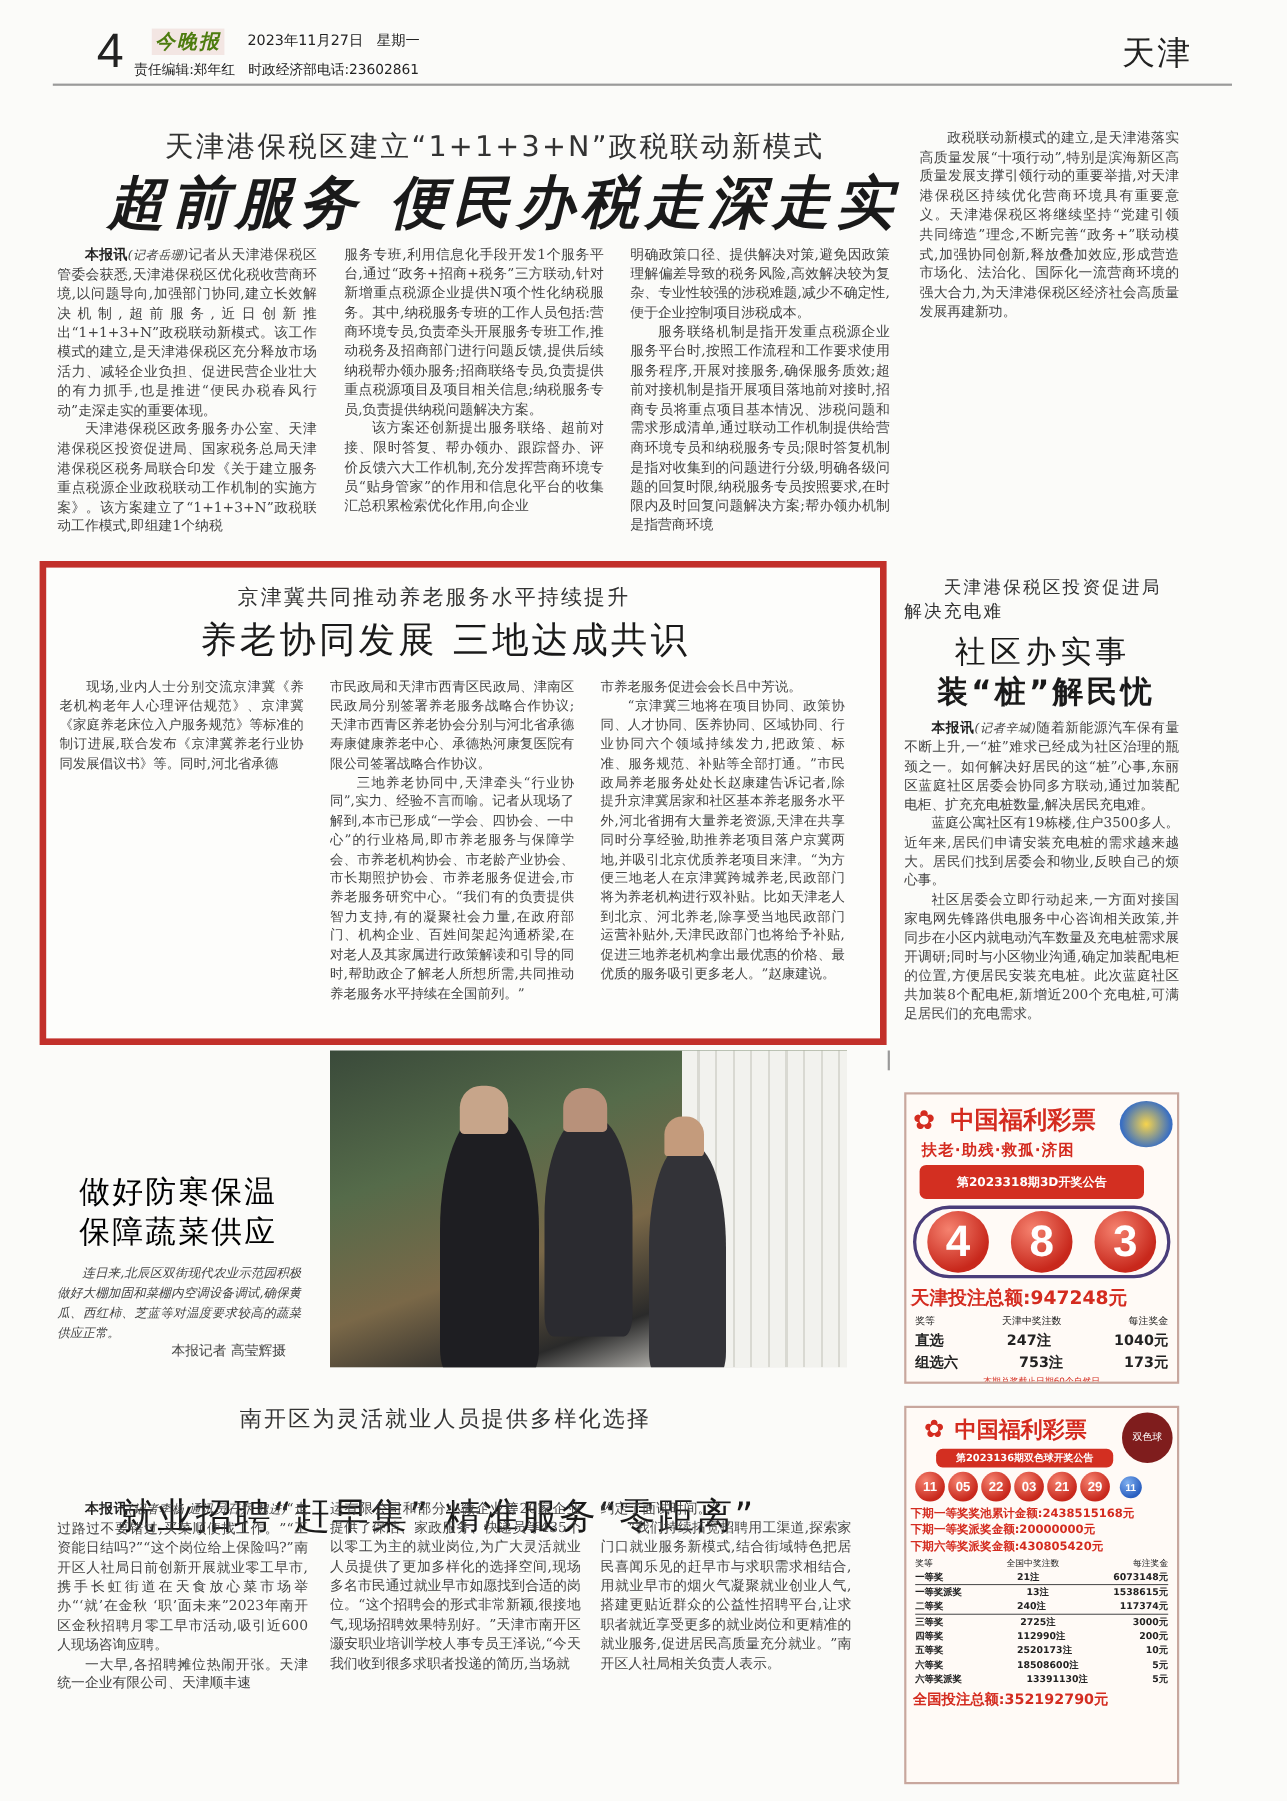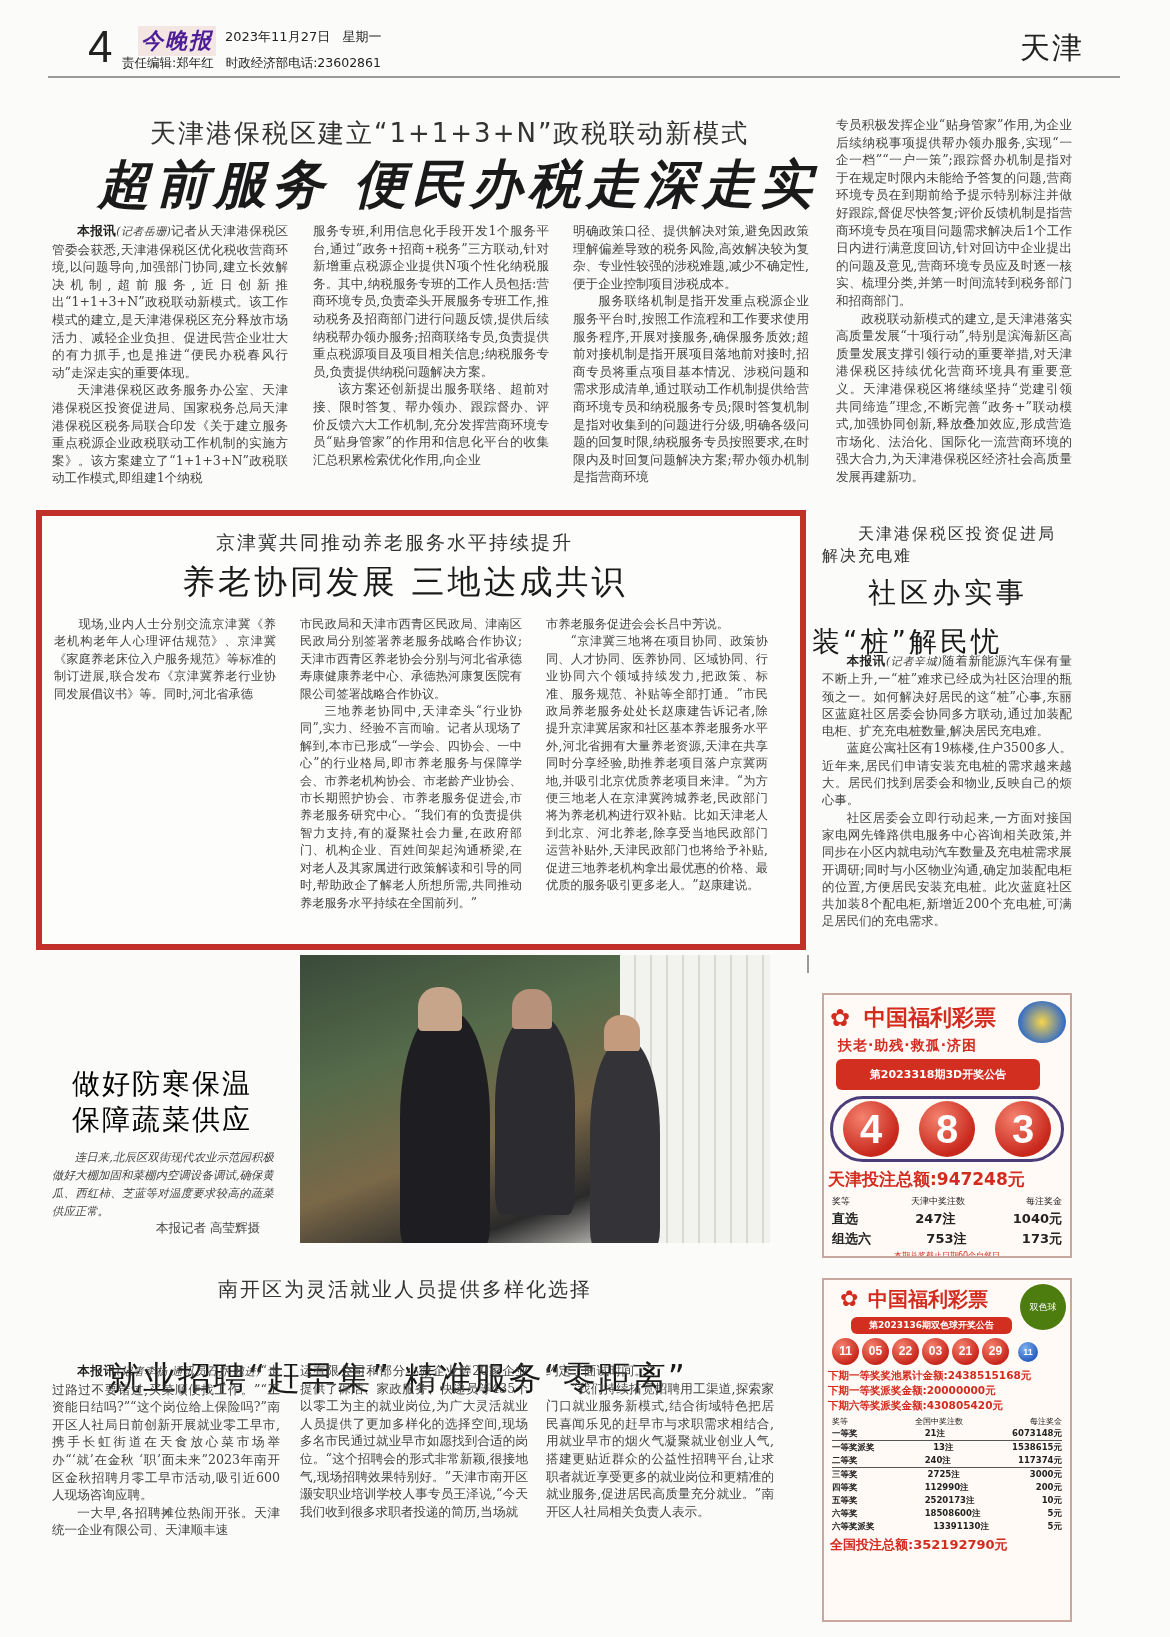--- a/index.html
+++ b/index.html
@@ -1,19 +1,19 @@
 <!DOCTYPE html>
 <html><head>
 <meta charset="utf-8">
 <style>
   * { box-sizing: border-box; margin: 0; padding: 0; }
   body { width: 1170px; height: 1637px; background: #fbfbf9; font-family: "DejaVu Serif", serif; color: #333; position: relative; overflow: hidden; }
   .abs { position: absolute; }
   .masthead-num { left: 88px; top: 22px; font-family: "Liberation Sans", sans-serif; font-size: 44px; color: #222; }
-  .logo { left: 138px; top: 26px; font-size: 22px; color: #4c1d95; font-style: italic; font-weight: bold; letter-spacing: 2px; background: #f3e6e3; padding: 0 3px; }
+  .logo { left: 138px; top: 26px; font-size: 18px; color: #4d7c0f; font-style: italic; font-weight: bold; letter-spacing: 2px; background: #f3e6e3; padding: 0 3px; }
   .dateline { left: 225px; top: 28px; font-family: "DejaVu Sans", sans-serif; font-size: 13px; color: #222; }
   .editor { left: 122px; top: 55px; font-family: "DejaVu Sans", sans-serif; font-size: 12.5px; color: #222; }
   .section-name { right: 86px; top: 28px; font-family: "DejaVu Sans", sans-serif; font-size: 30px; color: #222; letter-spacing: 2px; }
   .topline { left: 48px; top: 76px; width: 1072px; height: 2px; background: #9a9a9a; }
 
   .kicker { font-family: "DejaVu Sans", sans-serif; color: #333; letter-spacing: 2px; white-space: nowrap; }
   .headline-xl { font-family: "DejaVu Sans", sans-serif; font-weight: bold; color: #1a1a1a; letter-spacing: 6px; white-space: nowrap; }
   .col { font-size: 12.6px; line-height: 17.6px; text-align: justify; color: #444; overflow: hidden; }
   .col p { text-indent: 2em; }
   .col p.noind { text-indent: 0; }
@@ -55,21 +55,20 @@
 </div>
 <div class="abs col" style="left:313px;top:222px;width:236px;height:272px;">
   <p class="noind">服务专班,利用信息化手段开发1个服务平台,通过“政务+招商+税务”三方联动,针对新增重点税源企业提供N项个性化纳税服务。其中,纳税服务专班的工作人员包括:营商环境专员,负责牵头开展服务专班工作,推动税务及招商部门进行问题反馈,提供后续纳税帮办领办服务;招商联络专员,负责提供重点税源项目及项目相关信息;纳税服务专员,负责提供纳税问题解决方案。</p>
   <p>该方案还创新提出服务联络、超前对接、限时答复、帮办领办、跟踪督办、评价反馈六大工作机制,充分发挥营商环境专员“贴身管家”的作用和信息化平台的收集汇总积累检索优化作用,向企业</p>
 </div>
 <div class="abs col" style="left:573px;top:222px;width:236px;height:272px;">
   <p class="noind">明确政策口径、提供解决对策,避免因政策理解偏差导致的税务风险,高效解决较为复杂、专业性较强的涉税难题,减少不确定性,便于企业控制项目涉税成本。</p>
   <p>服务联络机制是指开发重点税源企业服务平台时,按照工作流程和工作要求使用服务程序,开展对接服务,确保服务质效;超前对接机制是指开展项目落地前对接时,招商专员将重点项目基本情况、涉税问题和需求形成清单,通过联动工作机制提供给营商环境专员和纳税服务专员;限时答复机制是指对收集到的问题进行分级,明确各级问题的回复时限,纳税服务专员按照要求,在时限内及时回复问题解决方案;帮办领办机制是指营商环境</p>
 </div>
 <div class="abs col" style="left:836px;top:116px;width:236px;height:378px;">
-  <p class="noind">专员积极发挥企业“贴身管家”作用,为企业后续纳税事项提供帮办领办服务,实现“一企一档”“一户一策”;跟踪督办机制是指对于在规定时限内未能给予答复的问题,营商环境专员在到期前给予提示特别标注并做好跟踪,督促尽快答复;评价反馈机制是指营商环境专员在项目问题需求解决后1个工作日内进行满意度回访,针对回访中企业提出的问题及意见,营商环境专员应及时逐一核实、梳理分类,并第一时间流转到税务部门和招商部门。</p>
   <p>政税联动新模式的建立,是天津港落实高质量发展“十项行动”,特别是滨海新区高质量发展支撑引领行动的重要举措,对天津港保税区持续优化营商环境具有重要意义。天津港保税区将继续坚持“党建引领 共同缔造”理念,不断完善“政务+”联动模式,加强协同创新,释放叠加效应,形成营造市场化、法治化、国际化一流营商环境的强大合力,为天津港保税区经济社会高质量发展再建新功。</p>
 </div>
 
 <div class="abs redbox"></div>
 <div class="abs kicker" style="left:216px;top:530px;font-size:19px;">京津冀共同推动养老服务水平持续提升</div>
 <div class="abs headline-xl" style="left:182px;top:560px;font-size:33px;font-weight:normal;letter-spacing:3px;">养老协同发展  三地达成共识</div>
 
 <div class="abs col" style="left:54px;top:616px;width:222px;height:322px;font-size:12.2px;line-height:17.4px;">
   <p>现场,业内人士分别交流京津冀《养老机构老年人心理评估规范》、京津冀《家庭养老床位入户服务规范》等标准的制订进展,联合发布《京津冀养老行业协同发展倡议书》等。同时,河北省承德</p>
 </div>
@@ -78,21 +77,21 @@
   <p>三地养老协同中,天津牵头“行业协同”,实力、经验不言而喻。记者从现场了解到,本市已形成“一学会、四协会、一中心”的行业格局,即市养老服务与保障学会、市养老机构协会、市老龄产业协会、市长期照护协会、市养老服务促进会,市养老服务研究中心。“我们有的负责提供智力支持,有的凝聚社会力量,在政府部门、机构企业、百姓间架起沟通桥梁,在对老人及其家属进行政策解读和引导的同时,帮助政企了解老人所想所需,共同推动养老服务水平持续在全国前列。”</p>
 </div>
 <div class="abs col" style="left:546px;top:616px;width:222px;height:322px;font-size:12.2px;line-height:17.4px;">
   <p class="noind">市养老服务促进会会长吕中芳说。</p>
   <p>“京津冀三地将在项目协同、政策协同、人才协同、医养协同、区域协同、行业协同六个领域持续发力,把政策、标准、服务规范、补贴等全部打通。”市民政局养老服务处处长赵康建告诉记者,除提升京津冀居家和社区基本养老服务水平外,河北省拥有大量养老资源,天津在共享同时分享经验,助推养老项目落户京冀两地,并吸引北京优质养老项目来津。“为方便三地老人在京津冀跨城养老,民政部门将为养老机构进行双补贴。比如天津老人到北京、河北养老,除享受当地民政部门运营补贴外,天津民政部门也将给予补贴,促进三地养老机构拿出最优惠的价格、最优质的服务吸引更多老人。”赵康建说。</p>
 </div>
 
 <div class="abs kicker" style="left:858px;top:524px;font-size:16px;">天津港保税区投资促进局</div>
 <div class="abs kicker" style="left:822px;top:546px;font-size:16px;">解决充电难</div>
 <div class="abs headline-xl" style="left:868px;top:574px;font-size:28px;font-weight:normal;letter-spacing:4px;">社区办实事</div>
-<div class="abs headline-xl" style="left:812px;top:610px;font-size:28px;font-weight:normal;letter-spacing:3px;margin-top:13px;">装“桩”解民忧</div>
+<div class="abs headline-xl" style="left:852px;top:610px;font-size:28px;font-weight:bold;letter-spacing:3px;">装“桩”解民忧</div>
 <div class="abs col" style="left:822px;top:652px;width:250px;height:320px;font-size:12.4px;line-height:17.3px;">
   <p><span class="lead">本报讯</span><span class="byline">(记者辛城)</span><span>随着新能源汽车保有量不断上升,一“桩”难求已经成为社区治理的瓶颈之一。如何解决好居民的这“桩”心事,东丽区蓝庭社区居委会协同多方联动,通过加装配电柜、扩充充电桩数量,解决居民充电难。</span></p>
   <p>蓝庭公寓社区有19栋楼,住户3500多人。近年来,居民们申请安装充电桩的需求越来越大。居民们找到居委会和物业,反映自己的烦心事。</p>
   <p>社区居委会立即行动起来,一方面对接国家电网先锋路供电服务中心咨询相关政策,并同步在小区内就电动汽车数量及充电桩需求展开调研;同时与小区物业沟通,确定加装配电柜的位置,方便居民安装充电桩。此次蓝庭社区共加装8个配电柜,新增近200个充电桩,可满足居民们的充电需求。</p>
 </div>
 <div class="abs vline" style="left:807px;top:955px;height:18px;"></div>
 
 <div class="abs photo">
   <div class="wall"></div>
   <div class="person" style="left:100px;top:55px;width:90px;height:240px;background:#1e1e22;"></div>
@@ -138,21 +137,21 @@
     <span>组选六</span>
     <span>753注</span>
     <span>173元</span>
   </div>
   <div style="margin:2px 0 0 0;text-align:center;font-family:'DejaVu Sans',sans-serif;font-size:8px;color:#d42b1f;">本期兑奖截止日期60个自然日</div>
 </div>
 
 <div class="abs lottery" style="left:822px;top:1278px;width:250px;height:344px;">
   <div style="position:absolute;left:16px;top:6px;color:#d42b1f;font-size:22px;">✿</div>
   <div class="lot-title" style="margin:6px 0 0 44px;font-size:20px;">中国福利彩票</div>
-  <div style="position:absolute;right:4px;top:4px;width:46px;height:46px;border-radius:50%;background:#4d7c0f;color:#fff;font-size:9px;text-align:center;line-height:46px;font-family:Liberation Sans, sans-serif;">双色球</div>
+  <div style="position:absolute;right:4px;top:4px;width:46px;height:46px;border-radius:50%;background:#7f1d1d;color:#fff;font-size:9px;text-align:center;line-height:46px;font-family:Liberation Mono, monospace;">双色球</div>
   <div class="redbar" style="margin:4px 58px 0 27px;font-size:9px;padding:2px 0;">第2023136期双色球开奖公告</div>
   <div style="margin:4px 0 0 8px;display:flex;gap:3px;align-items:center;">
     <span class="ball" style="width:27px;height:27px;line-height:27px;font-size:12px;">11</span>
     <span class="ball" style="width:27px;height:27px;line-height:27px;font-size:12px;">05</span>
     <span class="ball" style="width:27px;height:27px;line-height:27px;font-size:12px;">22</span>
     <span class="ball" style="width:27px;height:27px;line-height:27px;font-size:12px;">03</span>
     <span class="ball" style="width:27px;height:27px;line-height:27px;font-size:12px;">21</span>
     <span class="ball" style="width:27px;height:27px;line-height:27px;font-size:12px;">29</span>
     <span class="ball" style="width:20px;height:20px;line-height:20px;font-size:9px;background:radial-gradient(circle at 35% 30%,#7fb0f0,#2a5fc0 70%);margin-left:6px;">11</span>
   </div>

